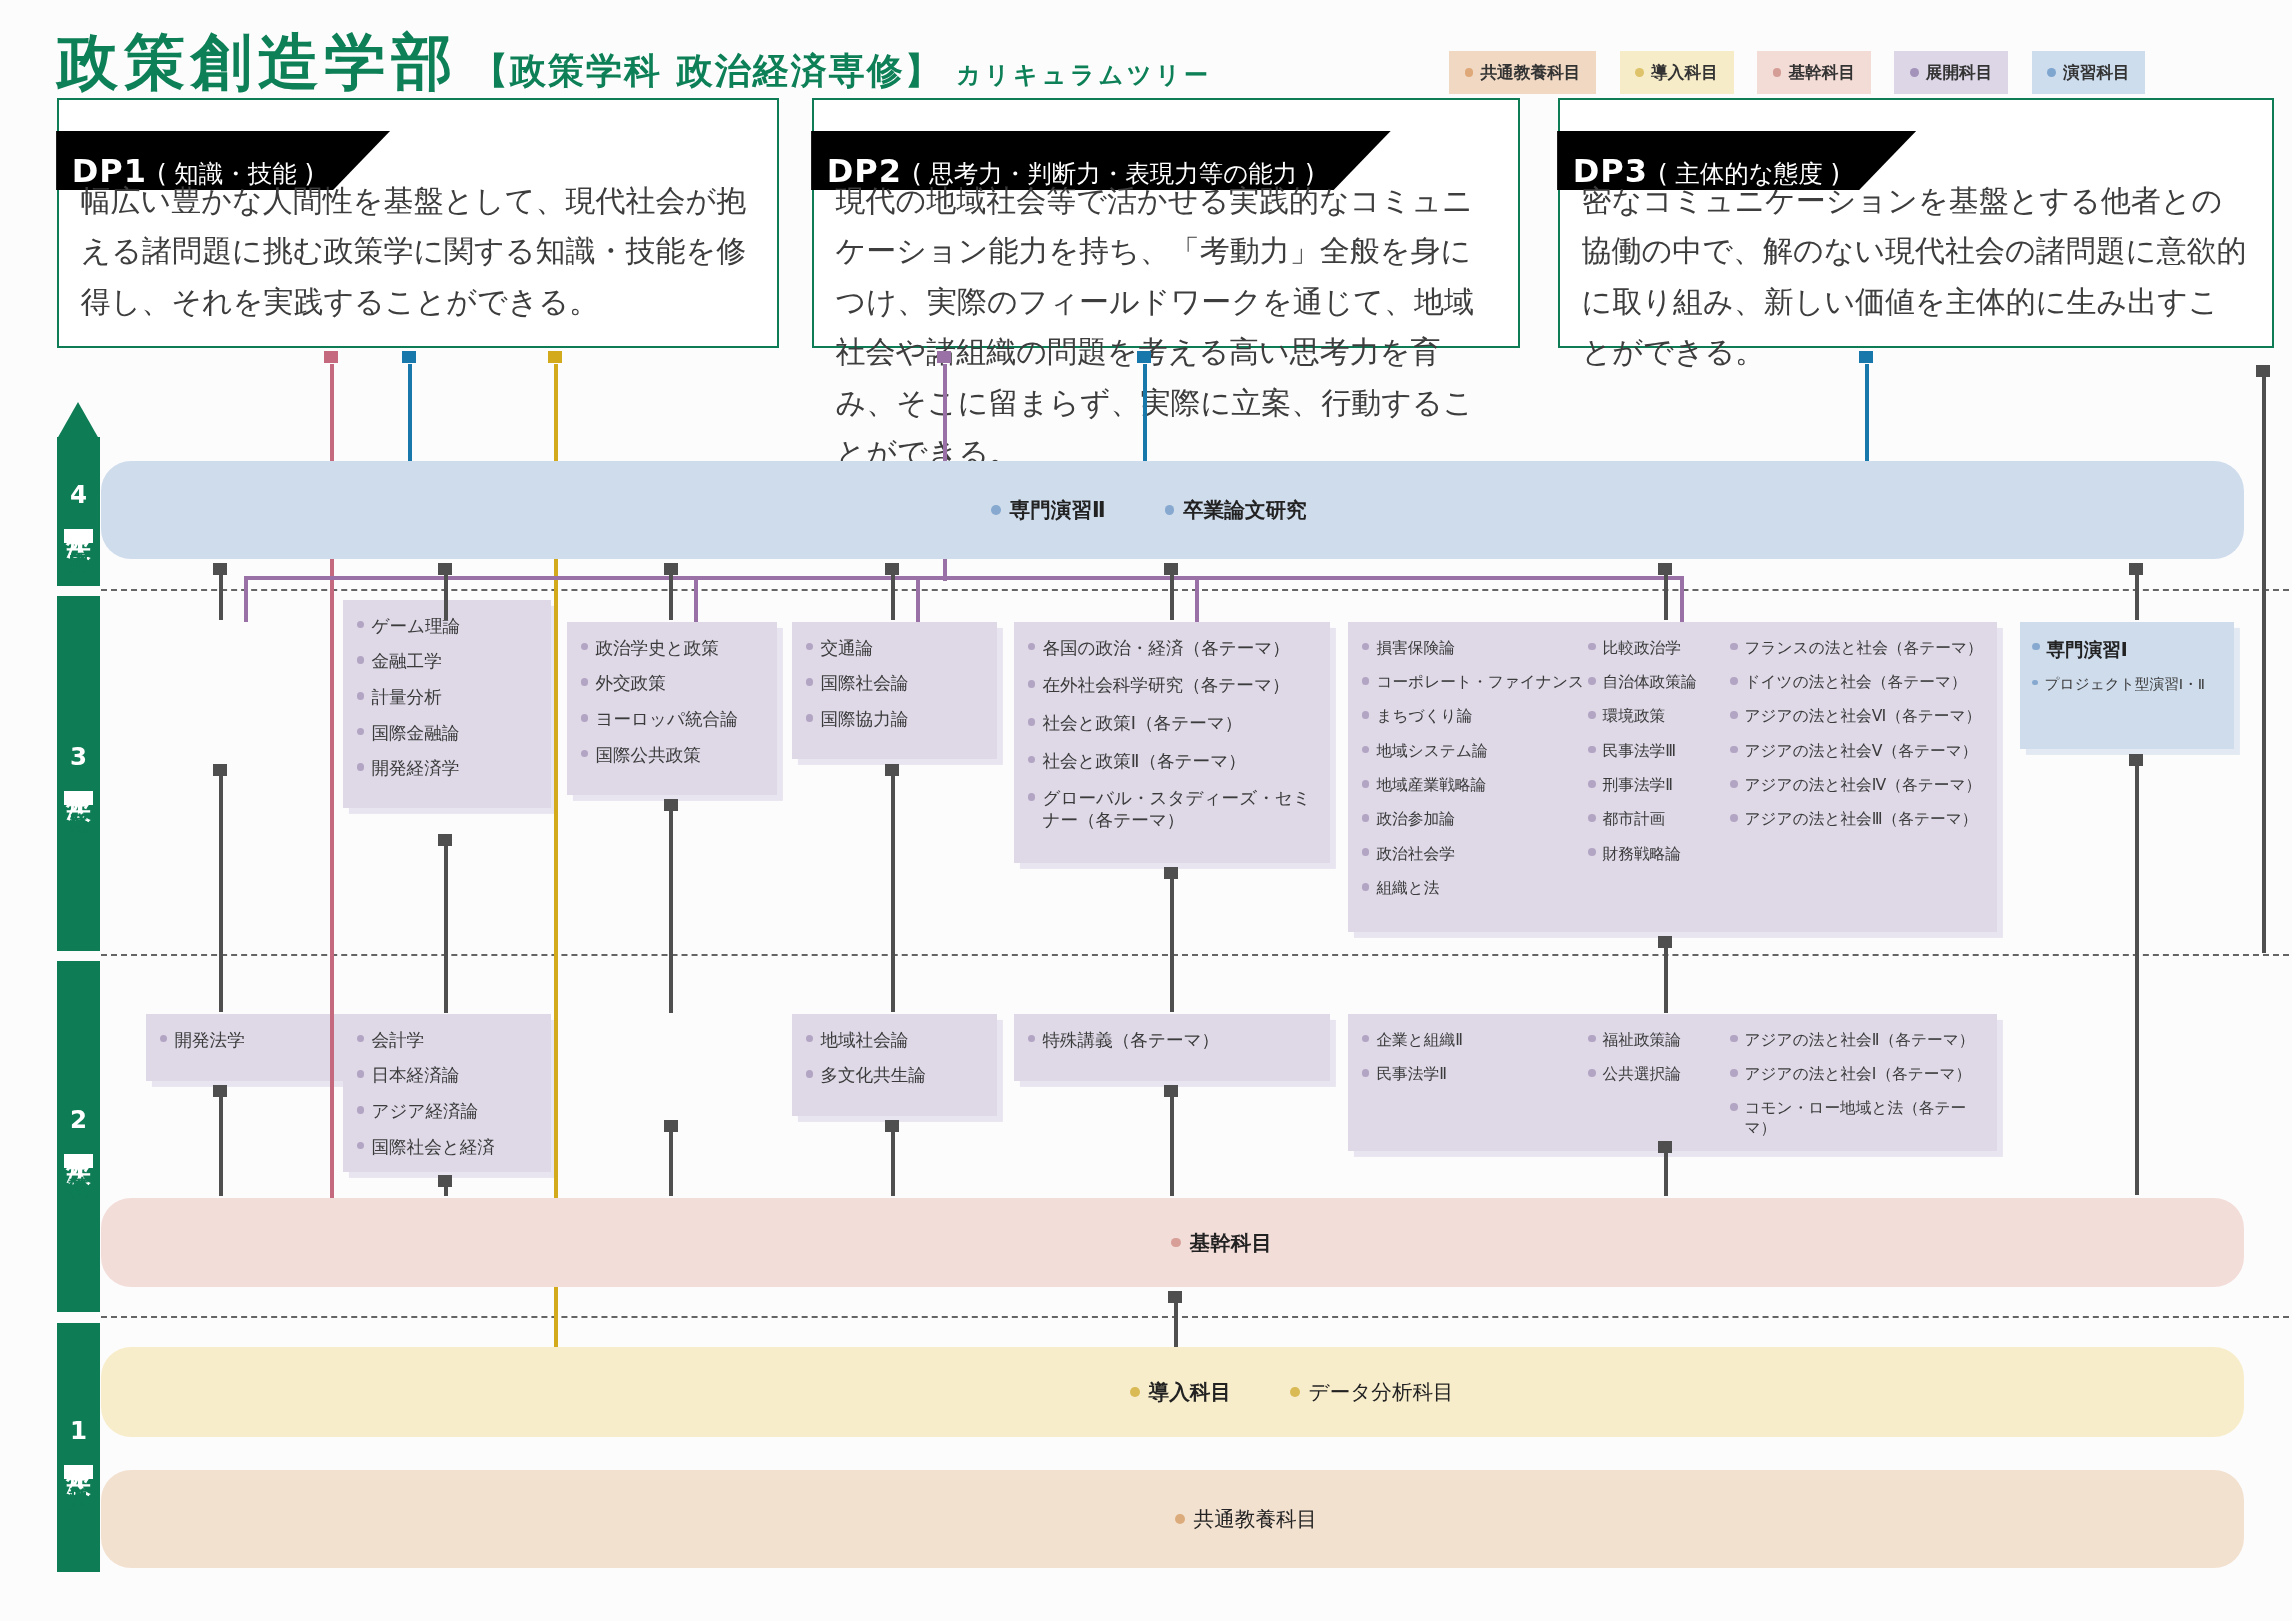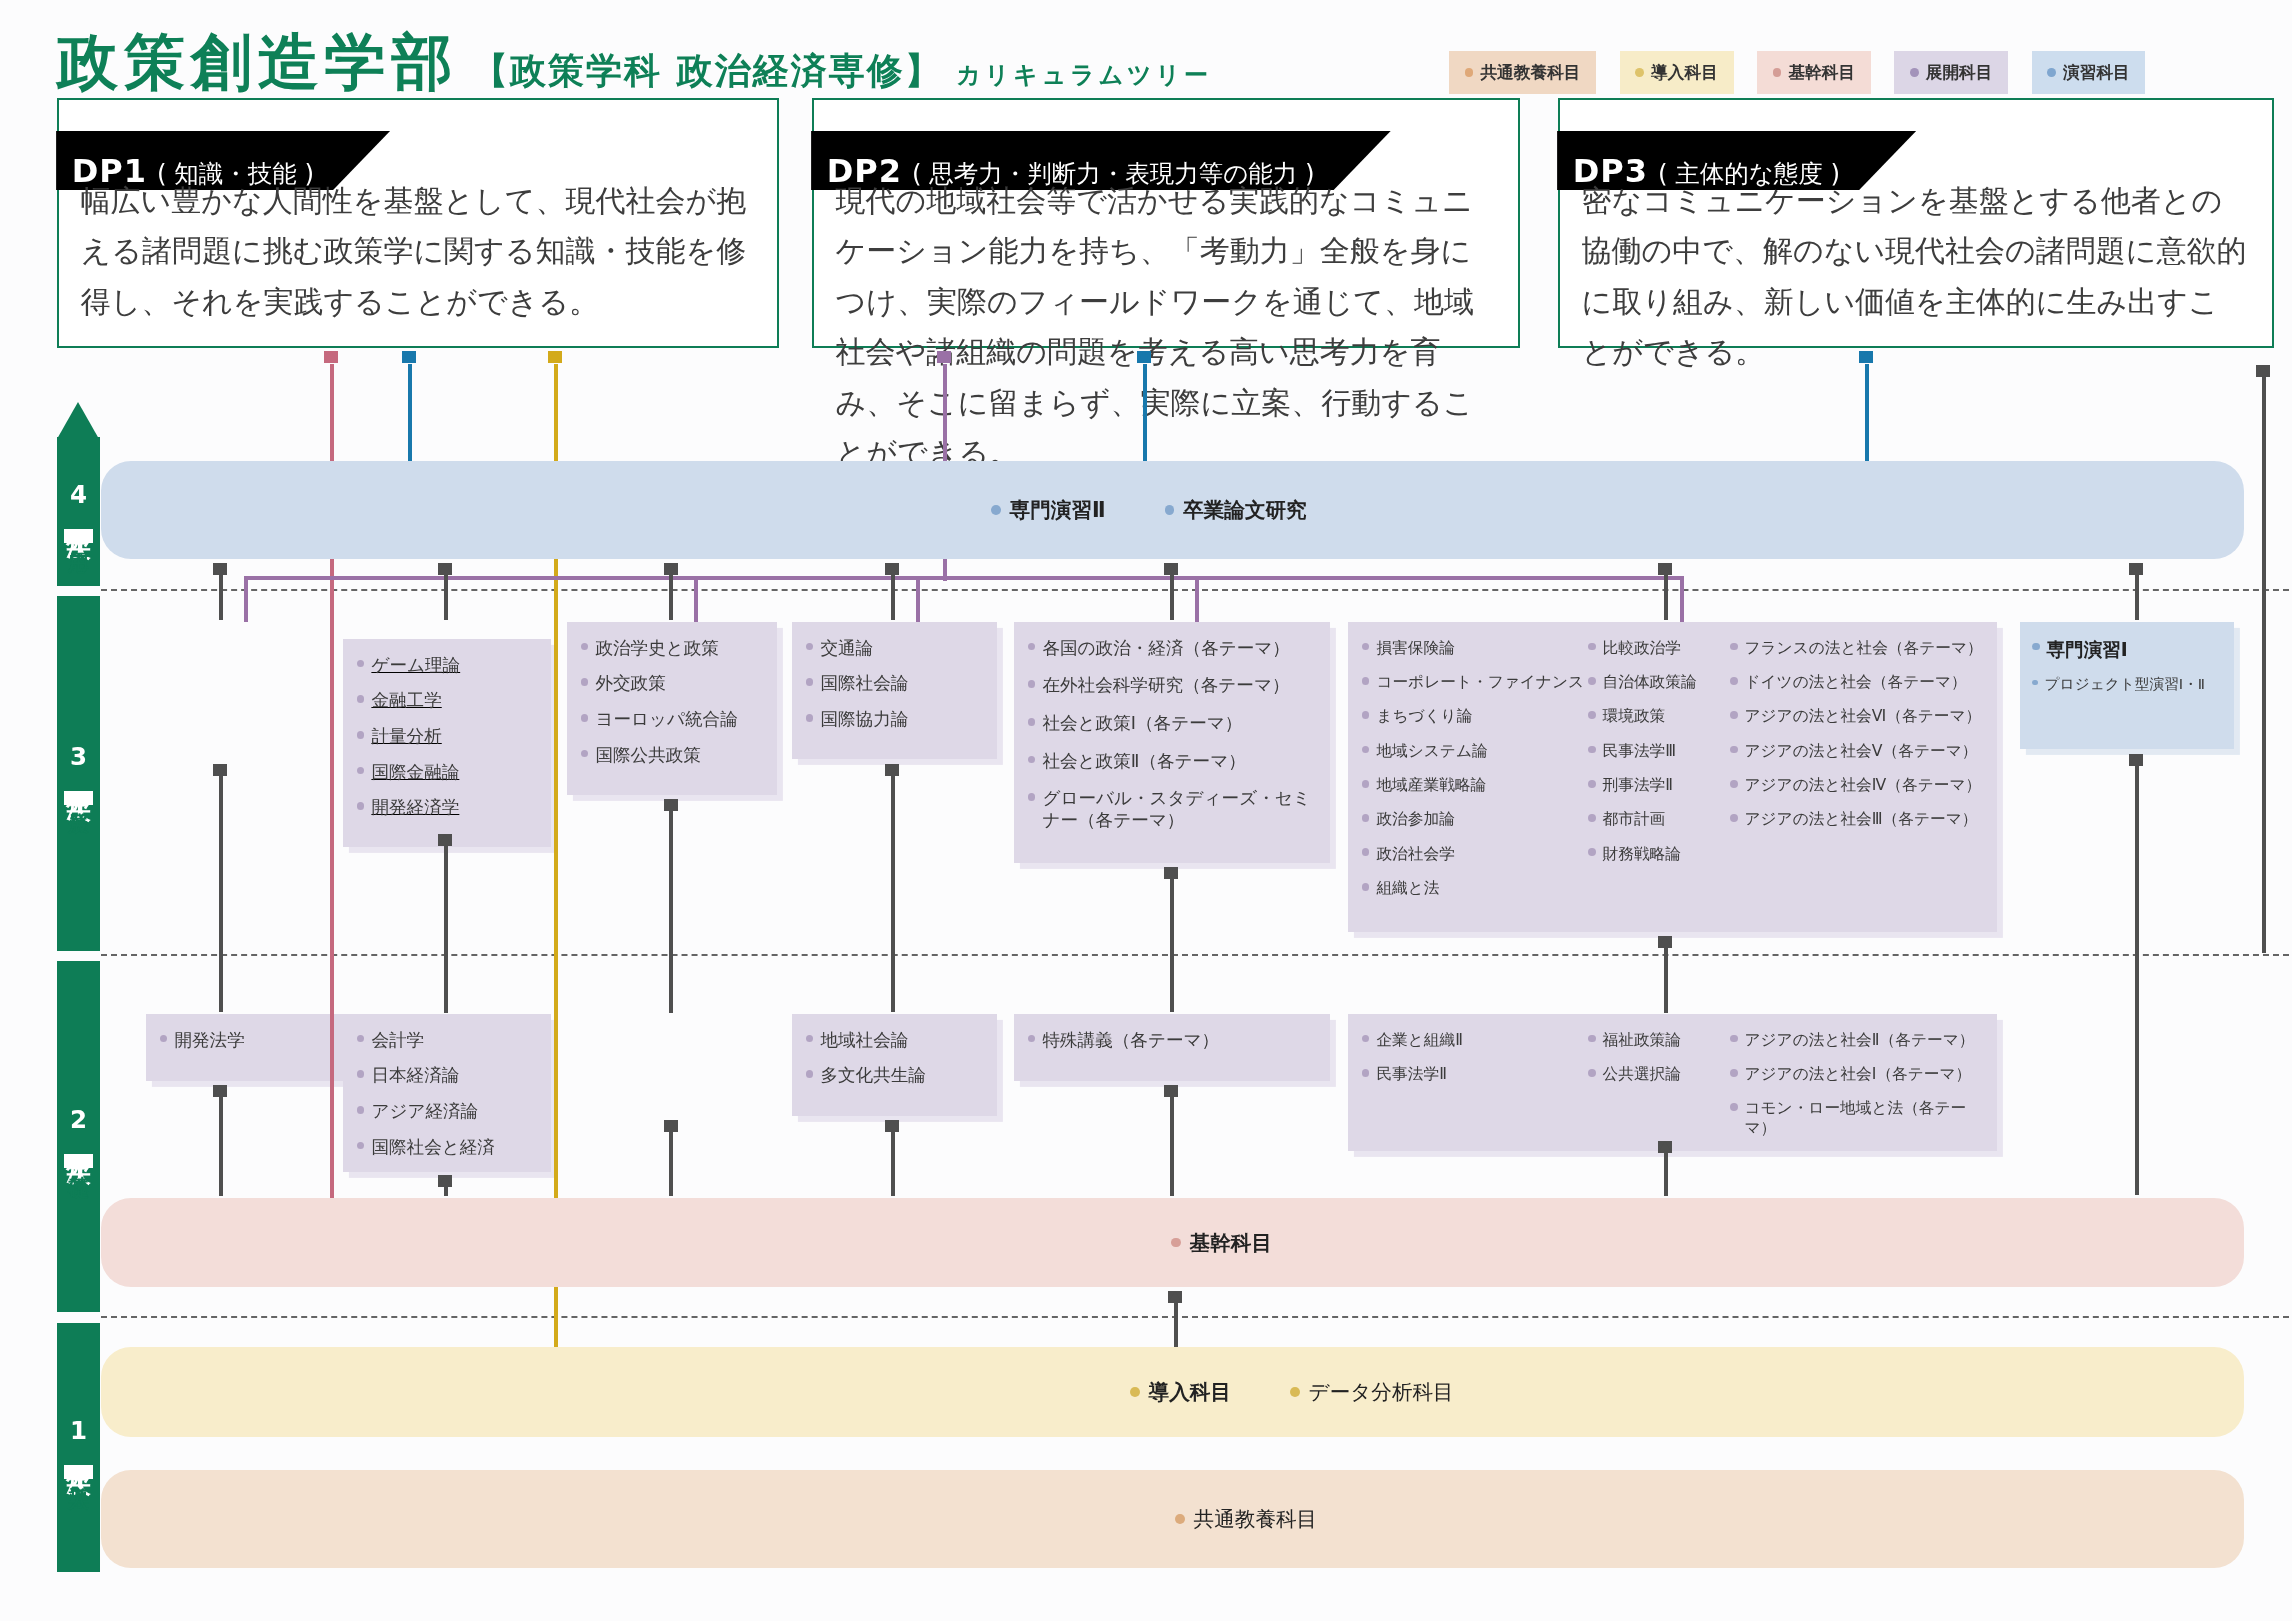--- a/index.html
+++ b/index.html
@@ -161,21 +161,21 @@
           <span class="blt blt-blue"></span>
           <span>専門演習Ⅱ</span>
         </div>
       <div class="bitem bold">
           <span class="blt blt-blue"></span>
           <span>卒業論文研究</span>
         </div>
     </div>
   </div>
 
-  <div class="box" style="left:343px;top:639px;width:208px;min-height:208px;text-decoration:underline;">
+  <div class="box" style="left:343px;top:600px;width:208px;min-height:208px;">
       <div class="item">
         <span class="blt"></span>
         <span>ゲーム理論</span>
       </div>
       <div class="item">
         <span class="blt"></span>
         <span>金融工学</span>
       </div>
       <div class="item">
         <span class="blt"></span>

